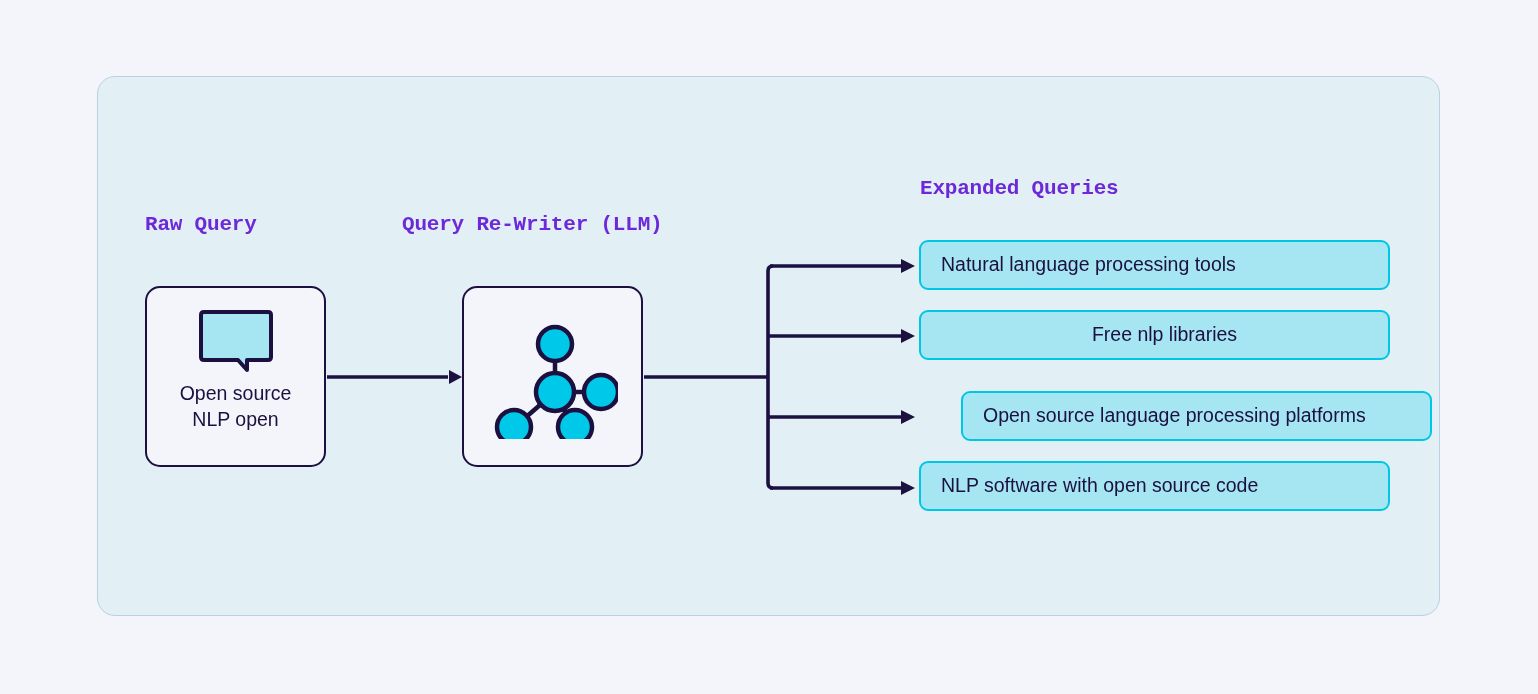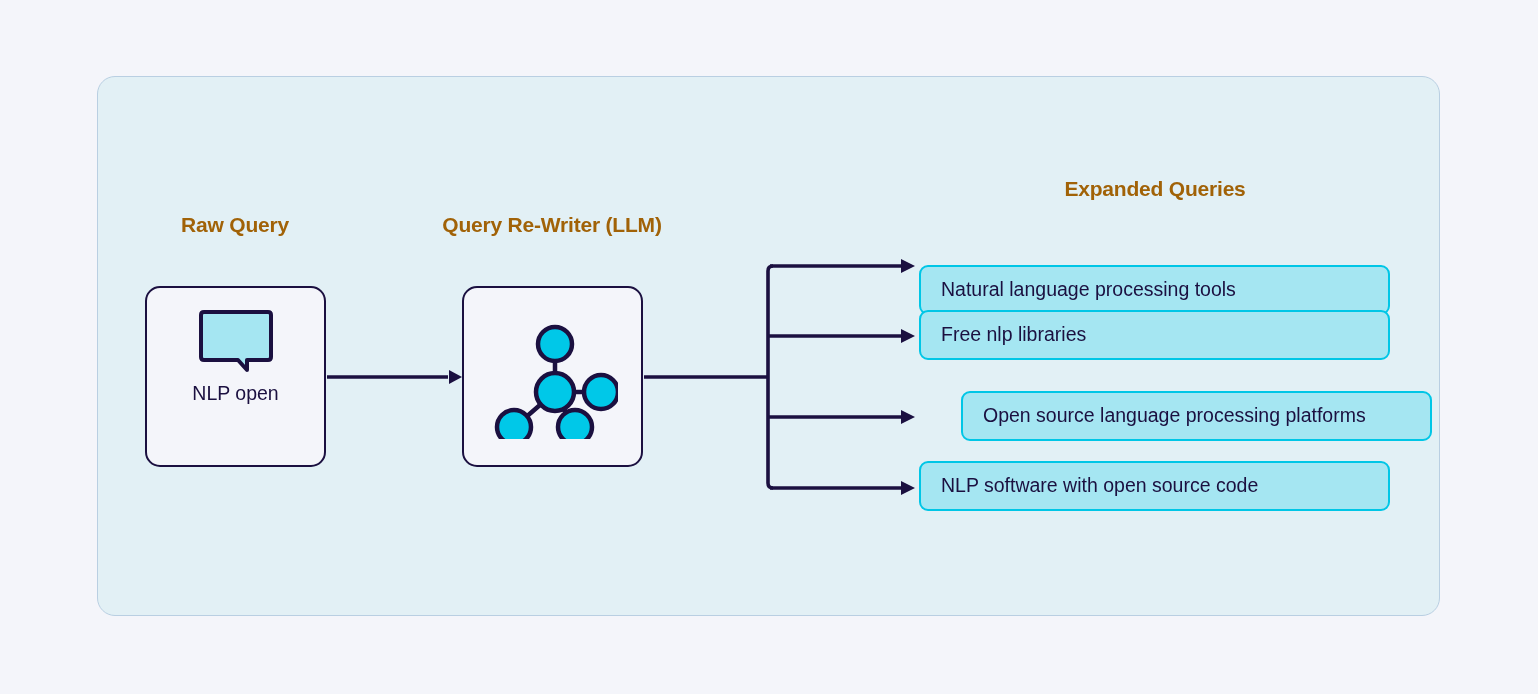--- a/index.html
+++ b/index.html
@@ -30,26 +30,25 @@
     height: 540px;
     background: #e2f0f5;
     border: 1px solid #b9cfe2;
     border-radius: 18px;
     box-sizing: border-box;
   }
 
   
   .heading {
     position: absolute;
-    font-family: Liberation Sans, sans-serif;
+    font-family: Liberation Mono, monospace;
     font-weight: bold;
-    color: #a16207;
+    color: #6d28d9;
     letter-spacing: -0.2px;
     white-space: nowrap;
-    text-align: center;
   }
   .heading-raw {
     left: 145px;
     top: 213px;
     width: 180px;
     font-size: 21px;
   }
   .heading-rewriter {
     left: 402px;
     top: 213px;
@@ -134,22 +133,22 @@
     box-sizing: border-box;
     display: flex;
     align-items: center;
     padding-left: 20px;
   }
   .pill span {
     font-size: 19.5px;
     color: #1b1040;
     line-height: 1;
   }
-  .pill-0 { top: 240px; margin-top: 25px; }
-  .pill-1 { top: 310px; }
+  .pill-0 { top: 240px; }
+  .pill-1 { top: 310px; justify-content: center; }
   .pill-2 { top: 391px; margin-left: 42px; }
   .pill-3 { top: 461px; }
 </style>
 </head>
 <body>
 
 <div id="stage">
 
   <div class="panel"></div>
 
@@ -159,20 +158,21 @@
 
   <div class="heading heading-expanded">Expanded Queries</div>
 
   <div class="card card-raw">
     <div class="card-icon">
       <svg width="78" height="62" viewBox="0 0 78 62">
         <path d="M4 5 Q4 2 7 2 L71 2 Q74 2 74 5 L74 47 Q74 50 71 50 L50 50 L50 60 L41 50 L7 50 Q4 50 4 47 Z" fill="#a5e6f2" stroke="#1b1040" stroke-width="4" stroke-linejoin="round" stroke-linecap="round"></path>
       </svg>
     </div>
     <div class="card-text">
+      <div>Open source</div>
       <div>NLP open</div>
     </div>
   </div>
 
   <div class="card card-rewriter">
     <div class="graph-icon-wrap">
       <svg width="130" height="125" viewBox="0 0 130 125">
         <g stroke="#1b1040" stroke-width="4.5" stroke-linecap="round">
           <line x1="67" y1="36" x2="67" y2="78"></line>
           <line x1="67" y1="78" x2="110" y2="78"></line>

